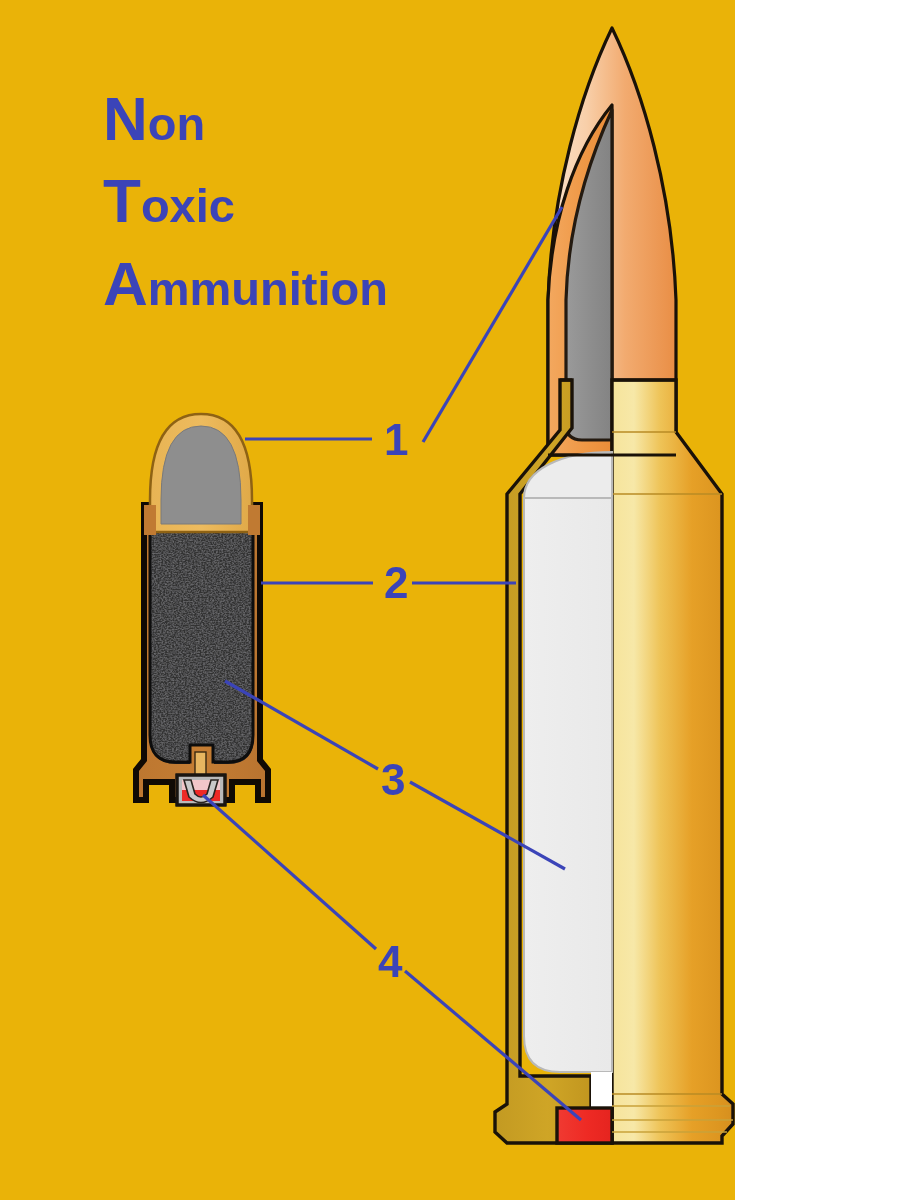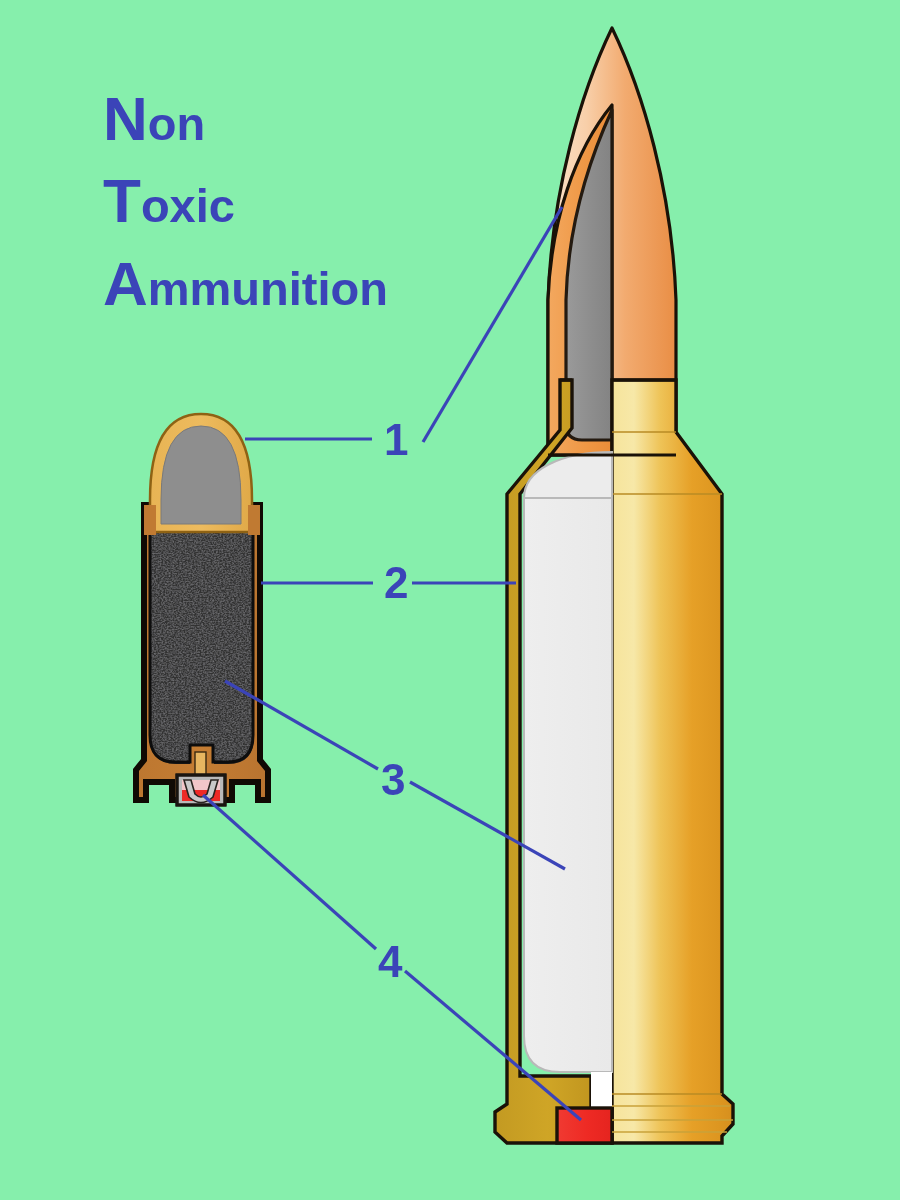--- a/index.html
+++ b/index.html
@@ -5,23 +5,23 @@
   html, body {
     margin: 0;
     padding: 0;
     background: #ffffff;
   }
   body {
     font-family: "Liberation Sans", sans-serif;
   }
   #stage {
     position: relative;
-    width: 900px;
+    width: 735px;
     height: 1200px;
-    background: #86efac;
+    background: #eab308;
     overflow: hidden;
   }
   #diagram-svg {
     position: absolute;
     left: 0;
     top: 0;
     width: 900px;
     height: 1200px;
     display: block;
   }

